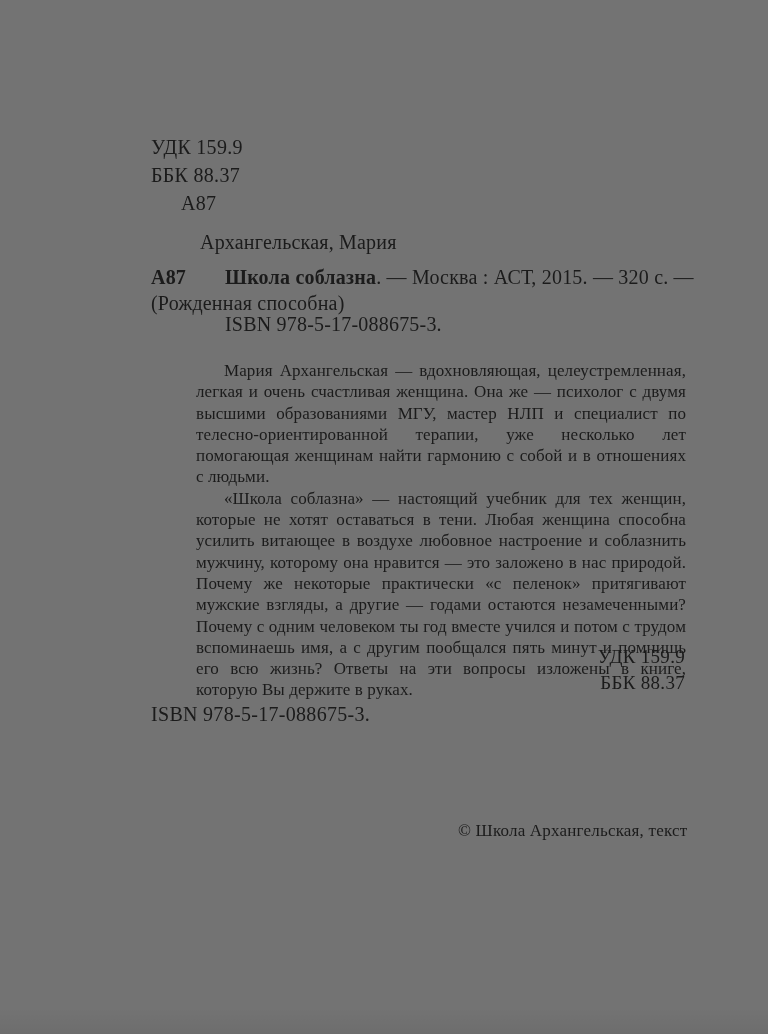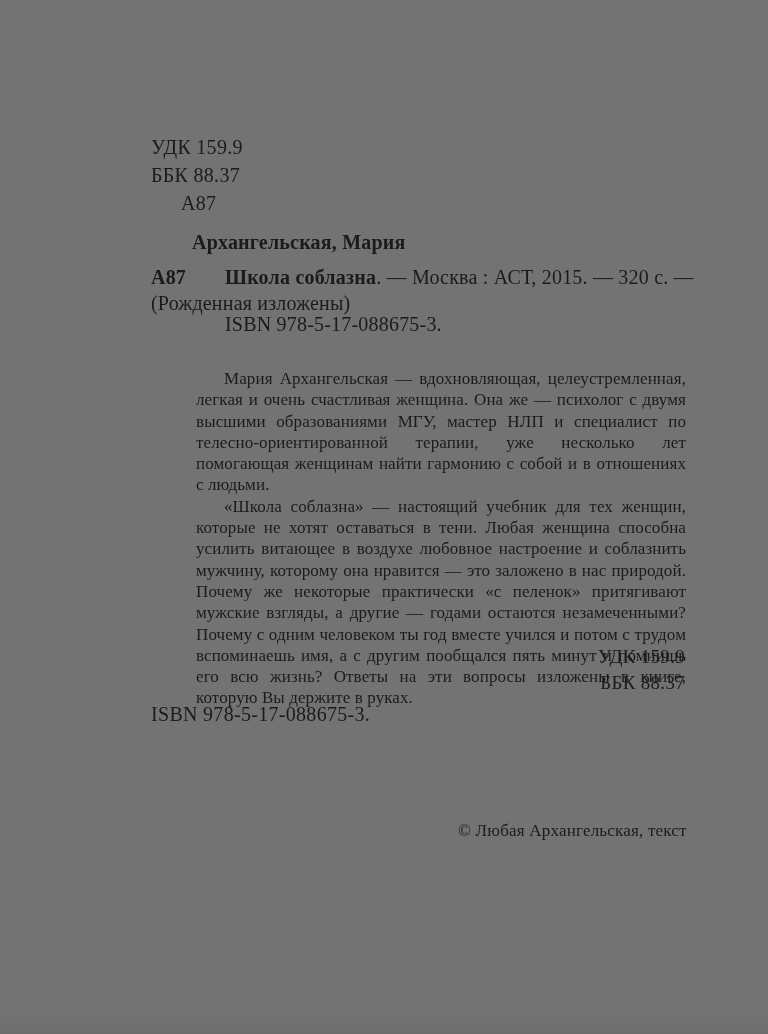--- a/index.html
+++ b/index.html
@@ -22,25 +22,24 @@
     top: 133px;
     font-size: 20px;
     line-height: 28px;
     letter-spacing: 0.3px;
   }
   .top-codes .code-indent {
     padding-left: 30px;
   }
   .author-line {
     position: absolute;
-    left: 192px;
+    left: 200px;
     top: 231px;
     font-size: 20px;
     letter-spacing: 0.2px;
-    font-weight: bold;
   }
   .cip {
     position: absolute;
     left: 151px;
     top: 264px;
     width: 545px;
     font-size: 20px;
     line-height: 26px;
     letter-spacing: 0.2px;
   }
@@ -55,21 +54,21 @@
   .isbn-indent {
     position: absolute;
     left: 225px;
     top: 313px;
     font-size: 20px;
     letter-spacing: 0.2px;
   }
   .annotation {
     position: absolute;
     left: 196px;
-    top: 368px;
+    top: 360px;
     width: 490px;
     font-size: 17px;
     line-height: 21.3px;
     text-align: justify;
     letter-spacing: 0.1px;
   }
   .annotation p {
     margin: 0;
     text-indent: 28px;
   }
@@ -117,36 +116,36 @@
     <div>ББК 88.37</div>
     <div class="code-indent">А87</div>
   </div>
 
   <div class="author-line">Архангельская, Мария</div>
 
   <div class="cip">
     <div>
       <span class="cip-code">А87</span><span class="cip-title">Школа соблазна</span><span>. — Москва : АСТ, 2015. — 320 с. —</span>
     </div>
-    <div>(Рожденная изложены)</div>
+    <div>(Рожденная способна)</div>
   </div>
 
   <div class="isbn-indent">ISBN 978-5-17-088675-3.</div>
 
   <div class="annotation">
     <p>Мария Архангельская — вдохновляющая, целеустремленная, легкая и очень счастливая женщина. Она же — психолог с двумя высшими образованиями МГУ, мастер НЛП и специалист по телесно-ориентированной терапии, уже несколько лет помогающая женщинам найти гармонию с собой и в отношениях с людьми.</p>
     <p>«Школа соблазна» — настоящий учебник для тех женщин, которые не хотят оставаться в тени. Любая женщина способна усилить витающее в воздухе любовное настроение и соблазнить мужчину, которому она нравится — это заложено в нас природой. Почему же некоторые практически «с пеленок» притягивают мужские взгляды, а другие — годами остаются незамеченными? Почему с одним человеком ты год вместе учился и потом с трудом вспоминаешь имя, а с другим пообщался пять минут и помнишь его всю жизнь? Ответы на эти вопросы изложены в книге, которую Вы держите в руках.</p>
   </div>
 
   <div class="codes-right">
     <div>УДК 159.9</div>
     <div>ББК 88.37</div>
   </div>
 
   <div class="isbn-bottom">ISBN 978-5-17-088675-3.</div>
 
   <div class="copyrights">
-    <div>©  Любая Архангельская, текст</div>
+    <div>©  Школа Архангельская, текст</div>
   </div>
 
   <div class="page-edge-shade"></div>
 
 </div>
 
 </body></html>

